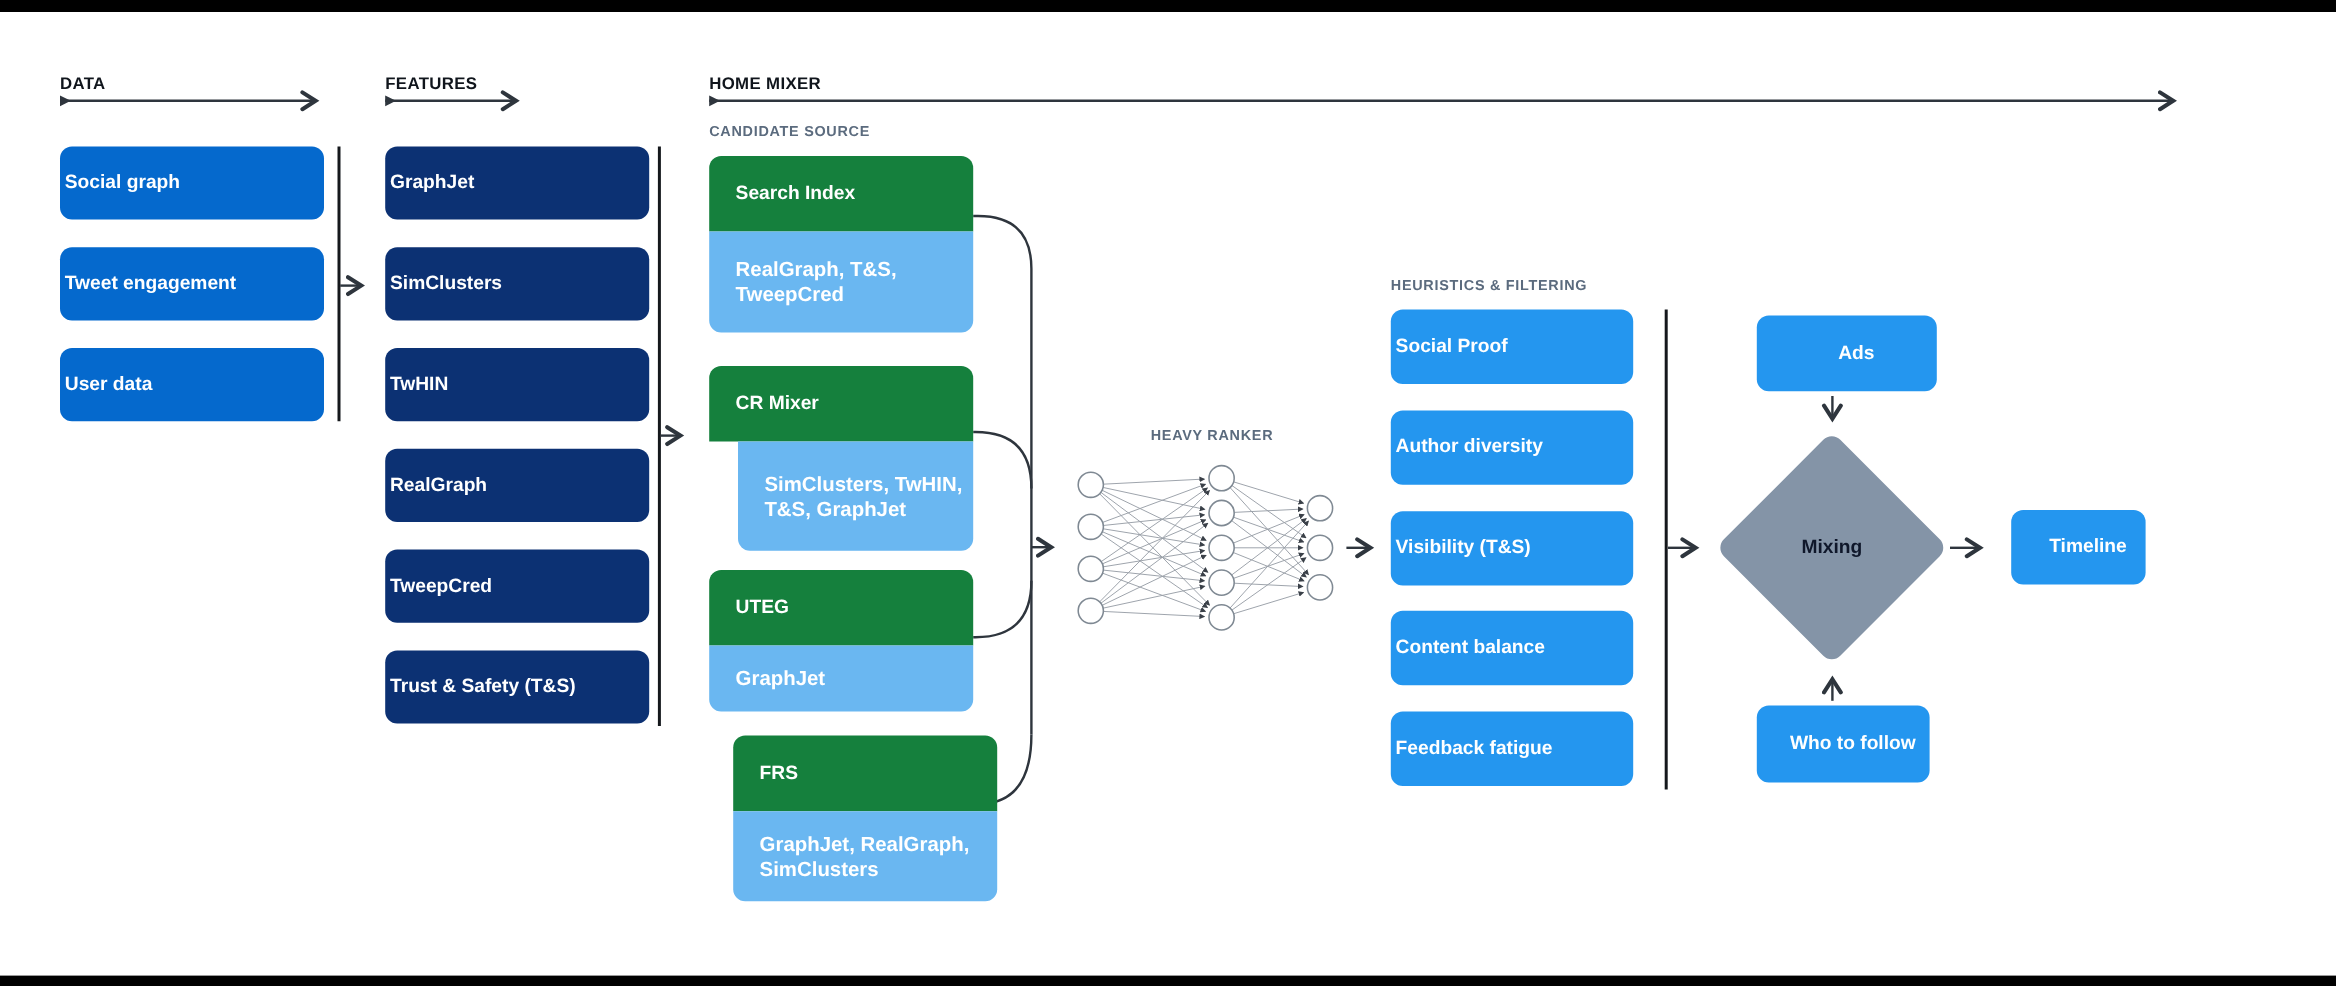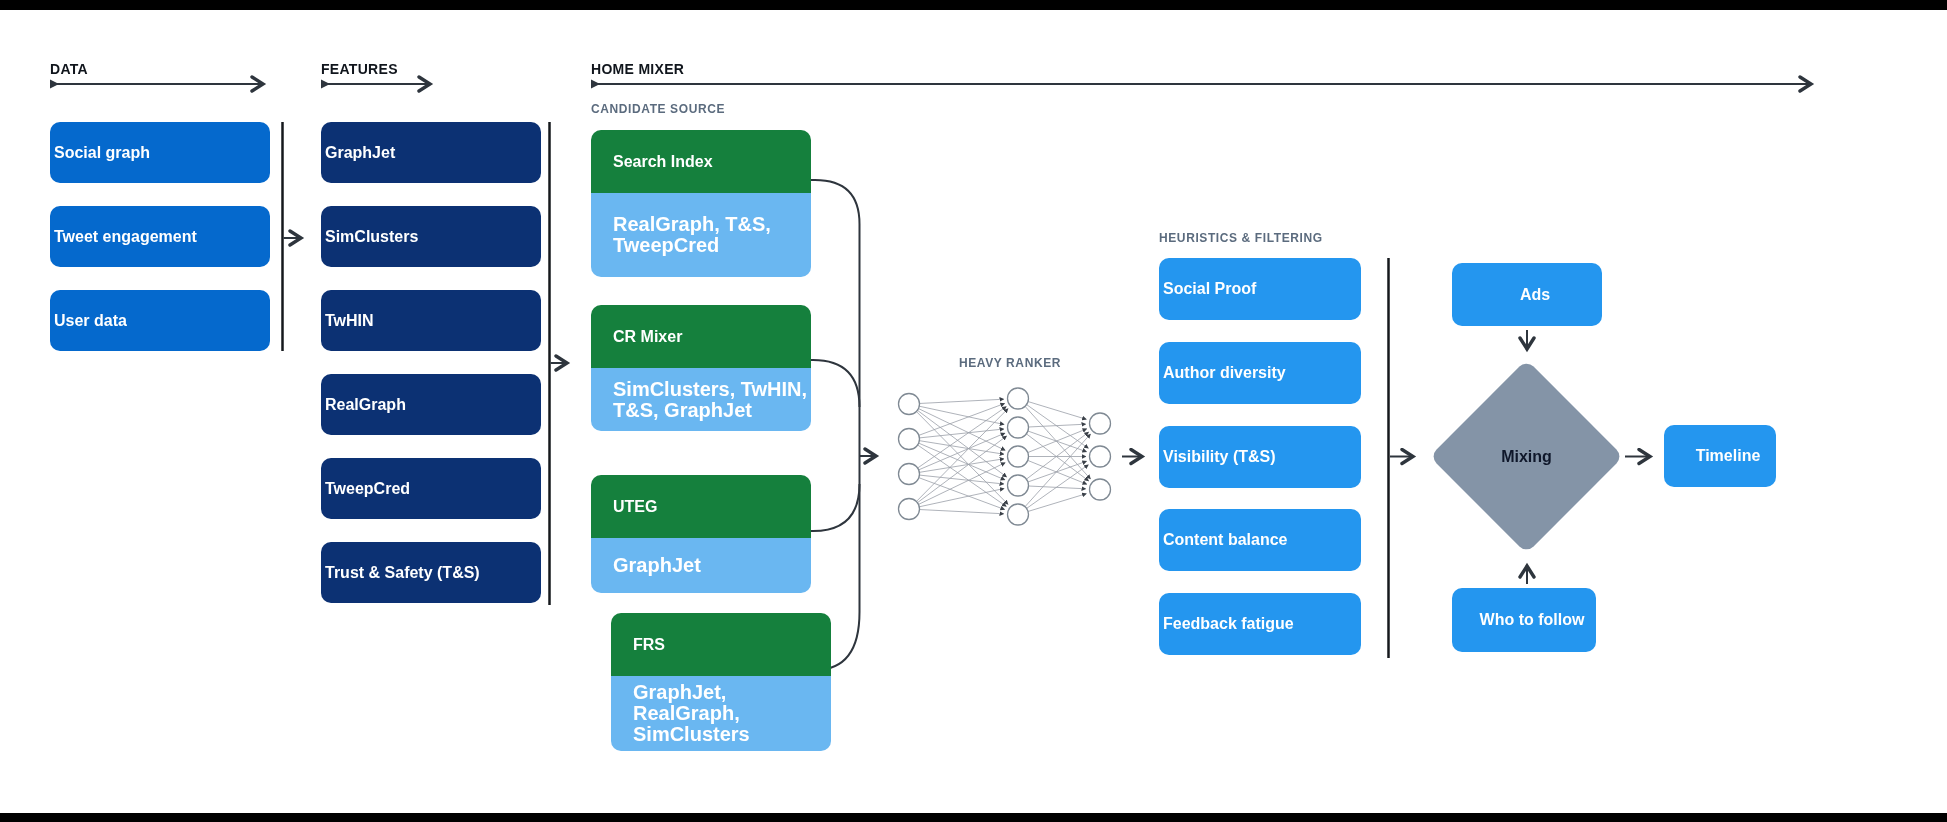--- a/index.html
+++ b/index.html
@@ -17,33 +17,33 @@
   }
   .sub-label{
     position:absolute;font-size:12px;font-weight:600;color:#5b6b7e;
     letter-spacing:.6px;white-space:nowrap;
   }
   .box{
     position:absolute;box-sizing:border-box;border-radius:10px;color:#fff;
     font-size:16px;font-weight:600;display:flex;align-items:center;
     padding-left:4px;white-space:nowrap;
   }
-  .box.center{justify-content:center;padding-left:16px;}
+  .box.center{justify-content:center;padding-left:16px;margin-left:12px;}
   .data-box{background:#0569cd;width:220px;height:61px;left:50px;}
   .feature-box{background:#0c3173;width:220px;height:61px;left:321px;}
   .filter-box{background:#2496ef;width:202px;height:62px;left:1159px;}
   .cs{position:absolute;left:591px;width:220px;}
   .cs-top{
     box-sizing:border-box;background:#15803d;border-radius:10px 10px 0 0;height:63px;
     color:#fff;font-size:16px;font-weight:600;display:flex;align-items:center;
     padding-left:22px;white-space:nowrap;
   }
   .cs-bottom{
     box-sizing:border-box;background:#6ab7f1;border-radius:0 0 10px 10px;
-    color:#fff;font-size:20px;font-weight:600;line-height:21px;
+    color:#fff;font-size:17px;font-weight:600;line-height:21px;
     display:flex;flex-direction:column;justify-content:center;padding-left:22px;
   }
   .diamond-label{
     position:absolute;left:1429px;top:359px;width:195px;height:195px;
     display:flex;align-items:center;justify-content:center;color:#0f172a;
     font-size:16px;font-weight:600;
   }
 </style>
 </head>
 <body>
@@ -171,21 +171,21 @@
 
   <div class="cs" style="top:130px;">
     <div class="cs-top">Search Index</div>
     <div class="cs-bottom" style="height:84px;">
       <span>RealGraph, T&amp;S,</span>
       <span>TweepCred</span>
     </div>
   </div>
   <div class="cs" style="top:305px;">
     <div class="cs-top">CR Mixer</div>
-    <div class="cs-bottom" style="height:63px;">
+    <div class="cs-bottom" style="height:91px;margin-left:24px;">
       <span>SimClusters, TwHIN,</span>
       <span>T&amp;S, GraphJet</span>
     </div>
   </div>
   <div class="cs" style="top:475px;">
     <div class="cs-top">UTEG</div>
     <div class="cs-bottom" style="height:55px;">
       <span>GraphJet</span>
     </div>
   </div>

